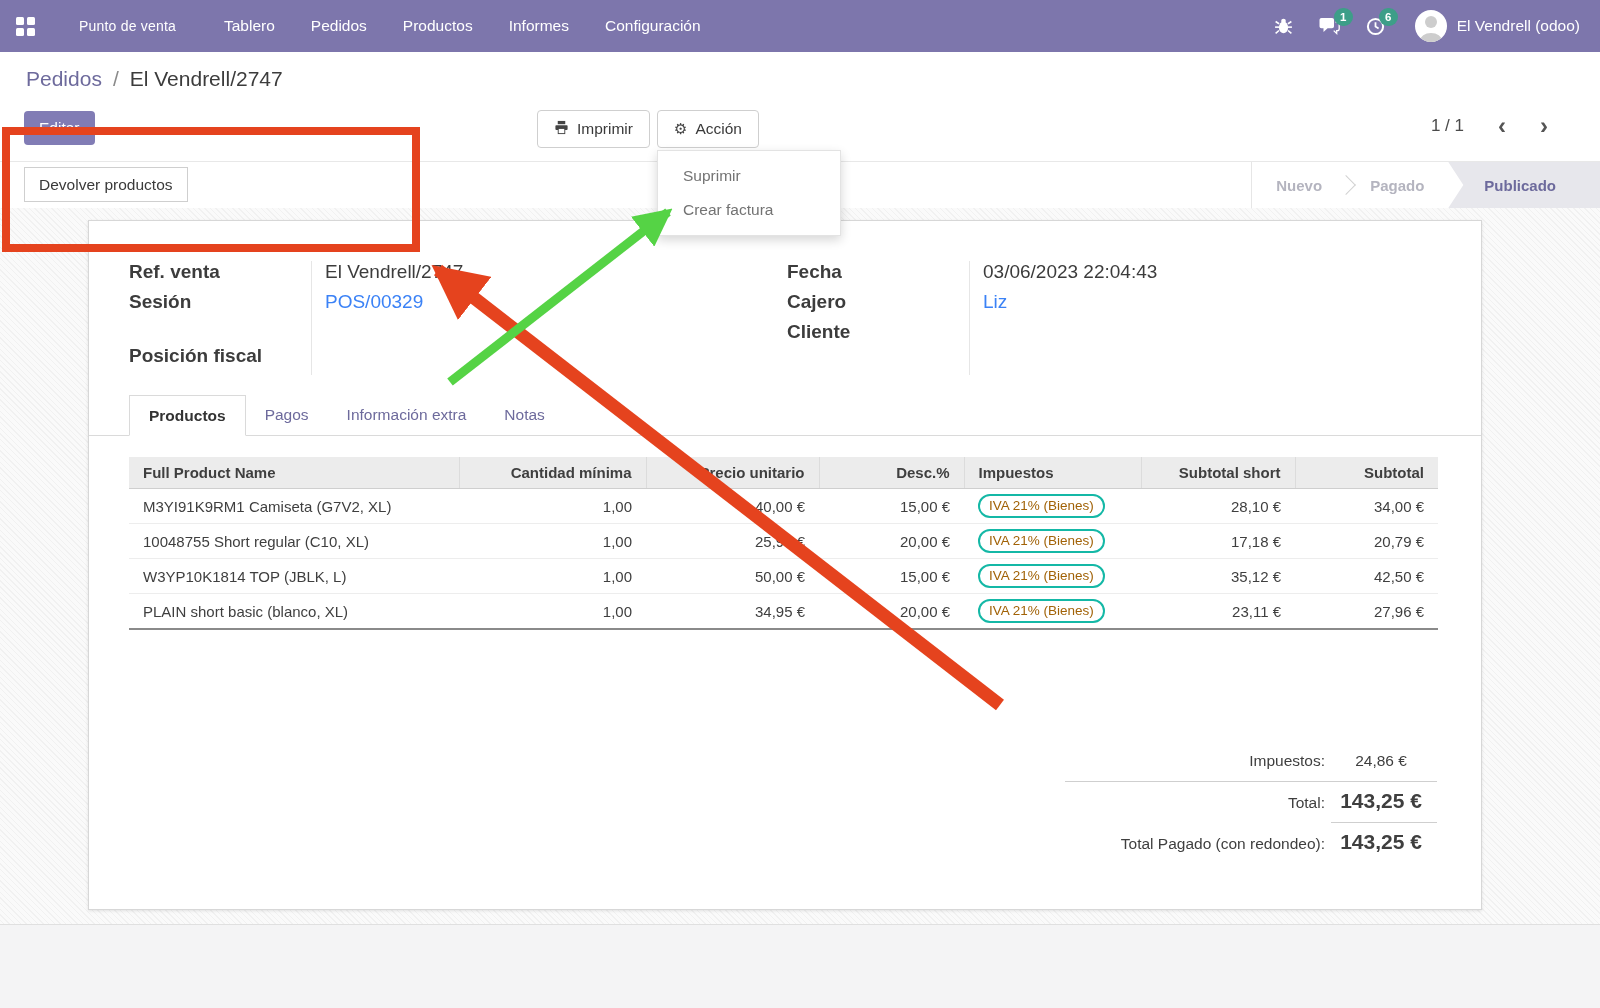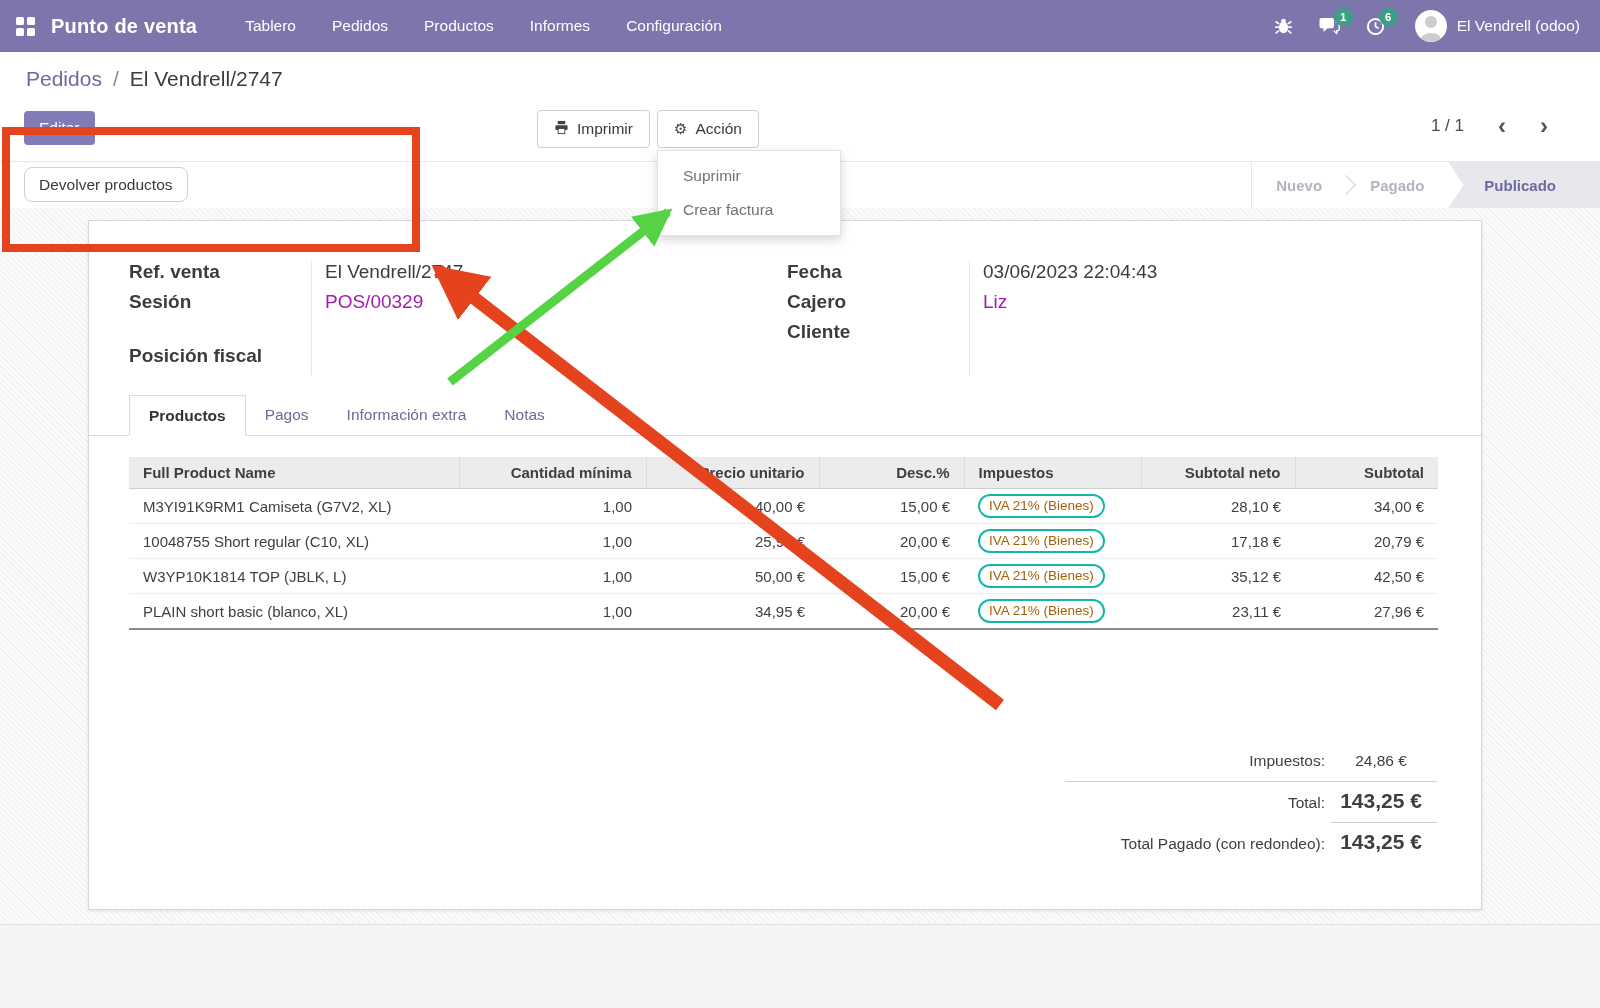--- a/index.html
+++ b/index.html
@@ -5,21 +5,21 @@
   html,body{margin:0;padding:0}
   body{
     width:1600px;height:1008px;position:relative;overflow:hidden;
     font-family:"Liberation Sans","DejaVu Sans",sans-serif;
     background:#fff;color:#3f3f3f;
   }
   
   .navbar{position:absolute;top:0;left:0;width:100%;height:52px;background:#7d76ac;display:flex;align-items:center;color:#fff;z-index:5}
   .apps-icon{width:19px;height:19px;display:grid;grid-template-columns:8px 8px;grid-template-rows:8px 8px;gap:3px;margin-left:16px;cursor:pointer}
   .apps-icon div{background:#fff;border-radius:1.5px}
-  .app-name{font-size:20px;font-weight:bold;margin-left:16px;letter-spacing:.2px}
+  .app-name{font-size:14px;font-weight:normal;margin-left:44px;letter-spacing:.2px}
   .nav-menu{display:flex;margin-left:48px;gap:36px;font-size:15.5px}
   .nav-menu span{cursor:pointer}
   .nav-right{margin-left:auto;display:flex;align-items:center;padding-right:20px}
   .icon-wrap{position:relative;margin-left:26px;display:flex;align-items:center;cursor:pointer}
   .badge{position:absolute;top:-9px;right:-13px;background:#3d9e88;color:#fff;font-size:11.5px;min-width:11px;height:18px;border-radius:9px;display:flex;align-items:center;justify-content:center;padding:0 4px;font-weight:bold}
   .avatar{width:32px;height:32px;border-radius:50%;background:#fff;position:relative;overflow:hidden;margin-left:30px;cursor:pointer}
   .avatar .head{position:absolute;top:6px;left:50%;transform:translateX(-50%);width:12px;height:12px;border-radius:50%;background:#cdcdcd}
   .avatar .torso{position:absolute;bottom:-7px;left:50%;transform:translateX(-50%);width:22px;height:16px;border-radius:50% 50% 0 0;background:#cdcdcd}
   .user-name{font-size:15.5px;margin-left:10px;cursor:pointer}
 
@@ -32,39 +32,39 @@
   
   .btn-editar{position:absolute;left:24px;top:111px;height:34px;padding:0 15px;background:#817cb5;color:#fff;border-radius:4px;font-size:15.5px;display:flex;align-items:center;cursor:pointer;z-index:2}
   .btn-white{position:absolute;height:36px;padding:0 16px;font-size:15.5px;display:flex;gap:8px;align-items:center;background:#fff;border:1px solid #cfcfcf;border-radius:4px;color:#3a3a3a;cursor:pointer;z-index:2}
   .btn-imprimir{left:537px;top:110px}
   .btn-accion{left:657px;top:110px}
   .gear{font-family:"DejaVu Sans",sans-serif;font-size:15px;color:#444}
   .pager{position:absolute;right:52px;top:114px;display:flex;align-items:center;gap:34px;font-size:17px;color:#4a4a4a;z-index:2}
   .pager .chev{font-size:24px;color:#555;font-weight:bold;cursor:pointer;line-height:1}
 
   .second-row{position:absolute;top:161px;left:0;width:100%;height:47px;background:#fff;border-top:1px solid #e8e8e8}
-  .btn-devolver{position:absolute;left:24px;top:167px;height:33px;padding:0 14px;font-size:15.5px;border:1px solid #cfcfcf;border-radius:8px;background:#fff;display:flex;align-items:center;color:#3a3a3a;cursor:pointer;z-index:2}
+  .btn-devolver{position:absolute;left:24px;top:167px;height:33px;padding:0 14px;font-size:15.5px;border:1px solid #cfcfcf;border-radius:0;background:#fff;display:flex;align-items:center;color:#3a3a3a;cursor:pointer;z-index:2}
   .statusbar{position:absolute;right:0;top:162px;height:46px;display:flex;align-items:stretch;font-size:15px;font-weight:bold;color:#b4b4bf;border-left:1px solid #e6e6e6;z-index:1}
   .status-step{display:flex;align-items:center;padding:0 24px;cursor:pointer}
   .status-sep{width:13px;height:13px;border-top:1px solid #d2d2d2;border-right:1px solid #d2d2d2;transform:rotate(45deg);align-self:center;margin:0 -7px}
   .status-step.active{background:#e7e7ec;color:#6d6a9c;padding-left:36px;padding-right:44px;clip-path:polygon(0 0,100% 0,100% 100%,0 100%,15px 50%)}
 
   
   .dropdown{position:absolute;left:657px;top:150px;width:182px;background:#fff;border:1px solid #e3e3e3;box-shadow:0 4px 10px rgba(0,0,0,.16);padding:8px 0;z-index:20}
   .dropdown-item{padding:8px 25px;font-size:15.5px;color:#737373;cursor:pointer;white-space:nowrap}
 
   
   .content{position:absolute;top:208px;left:0;width:100%;height:717px;
     background:repeating-linear-gradient(45deg,#fafafa 0px,#fafafa 3px,#f1f1f1 3px,#f1f1f1 4px)}
   .sheet{position:absolute;left:88px;top:12px;width:1392px;height:688px;background:#fff;border:1px solid #d7d7d7;box-shadow:0 1px 3px rgba(0,0,0,.1)}
 
   .frow{position:absolute;display:flex;font-size:19px;align-items:flex-end}
   .frow .lab{width:196px;font-weight:bold;color:#3c3c3c}
   .frow .val{color:#3c3c3c}
-  .frow .val.link{color:#a21caf;cursor:pointer}
+  .frow .val.link{color:#3b82f6;cursor:pointer}
   .vline{position:absolute;width:1px;background:#e6e6e6;top:40px;height:114px}
 
   .tabs{position:absolute;left:0;right:0;top:174px;height:40px;border-bottom:1px solid #dadada;padding-left:40px;display:flex;align-items:stretch;font-size:15.5px}
   .tab{display:flex;align-items:center;padding:0 19px;color:#6d6a9c;cursor:pointer}
   .tab.active{background:#fff;border:1px solid #dadada;border-bottom:1px solid #fff;color:#333;font-weight:bold;margin-bottom:-1px}
 
   .ptable{position:absolute;left:40px;top:236px;width:1309px;border-collapse:collapse;table-layout:fixed;font-size:15px;color:#3f3f3f;border-bottom:2px solid #8a8a8a}
   .ptable th{background:#ececec;font-weight:bold;height:31px;border-bottom:1px solid #cfcfcf;border-left:1px solid #dcdcdc;padding:0 14px;white-space:nowrap;overflow:hidden;cursor:pointer}
   .ptable th:first-child{border-left:none}
   .ptable td{height:34px;border-top:1px solid #ededed;padding:0 14px;white-space:nowrap;overflow:hidden}
@@ -232,21 +232,21 @@
           <col style="width:154px">
           <col style="width:143px">
       </colgroup>
       <thead>
         <tr>
           <th class="al">Full Product Name</th>
           <th class="ar">Cantidad mínima</th>
           <th class="ar">Precio unitario</th>
           <th class="ar">Desc.%</th>
           <th class="al">Impuestos</th>
-          <th class="ar">Subtotal neto</th>
+          <th class="ar">Subtotal short</th>
           <th class="ar">Subtotal</th>
         </tr>
       </thead>
       <tbody>
 
           <tr>
             <td class="al">M3YI91K9RM1 Camiseta (G7V2, XL)</td>
             <td class="ar">1,00</td>
             <td class="ar">40,00 €</td>
             <td class="ar">15,00 €</td>

